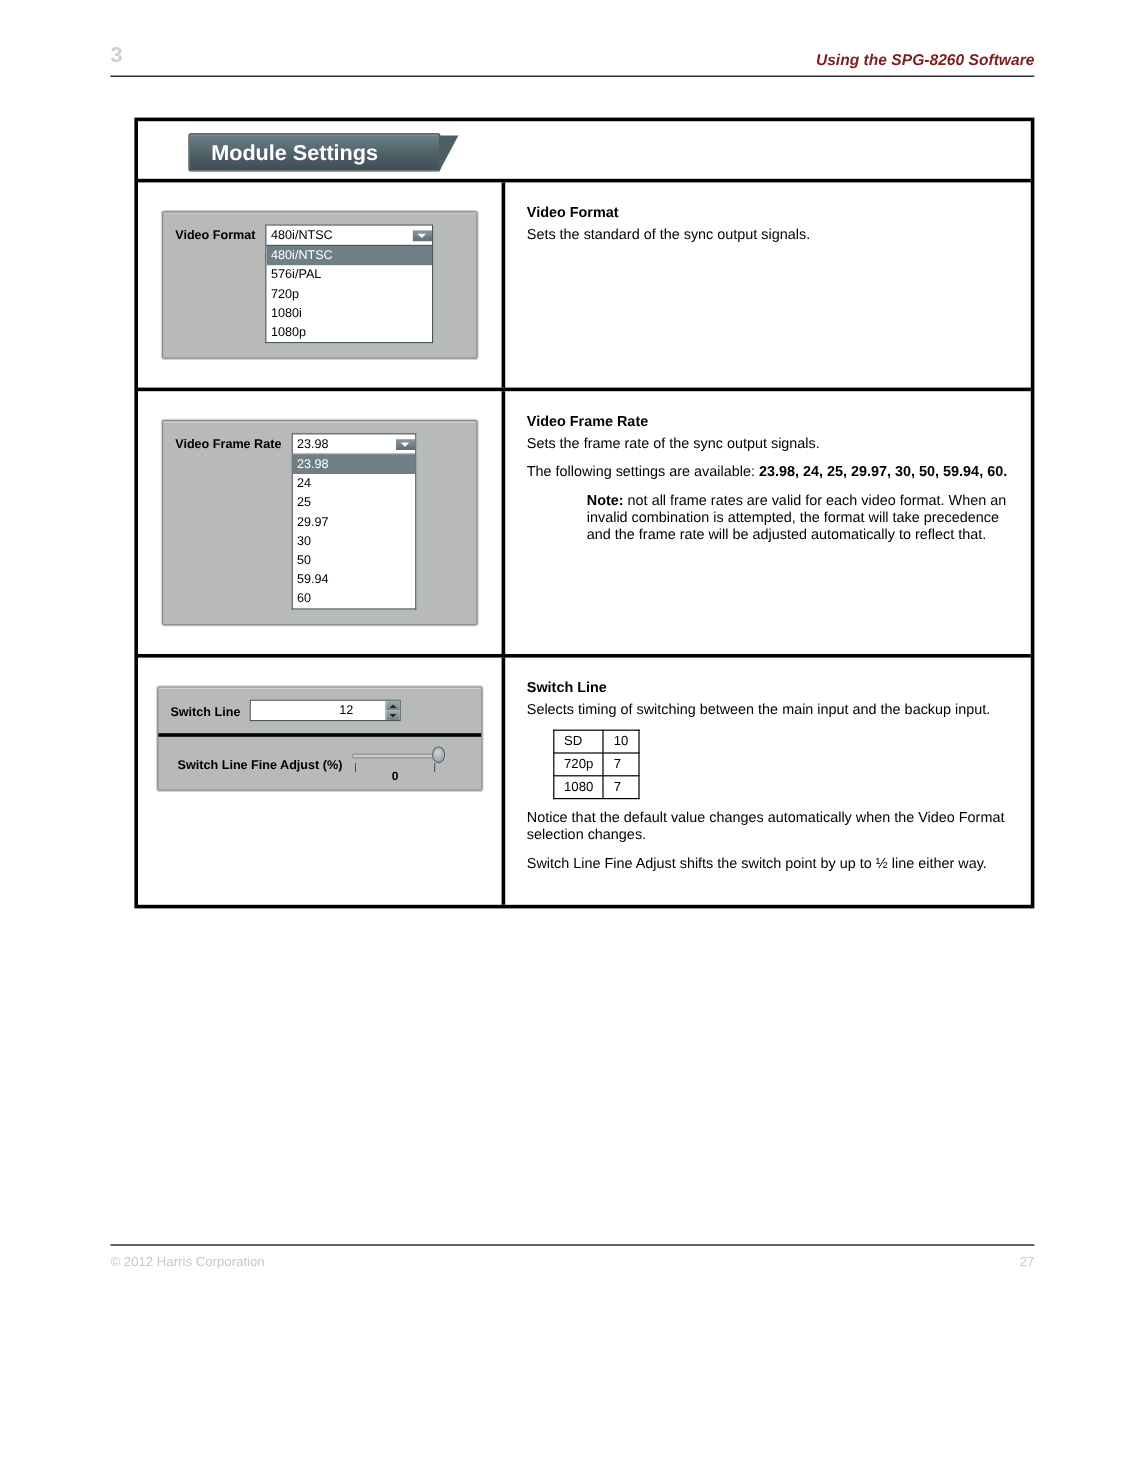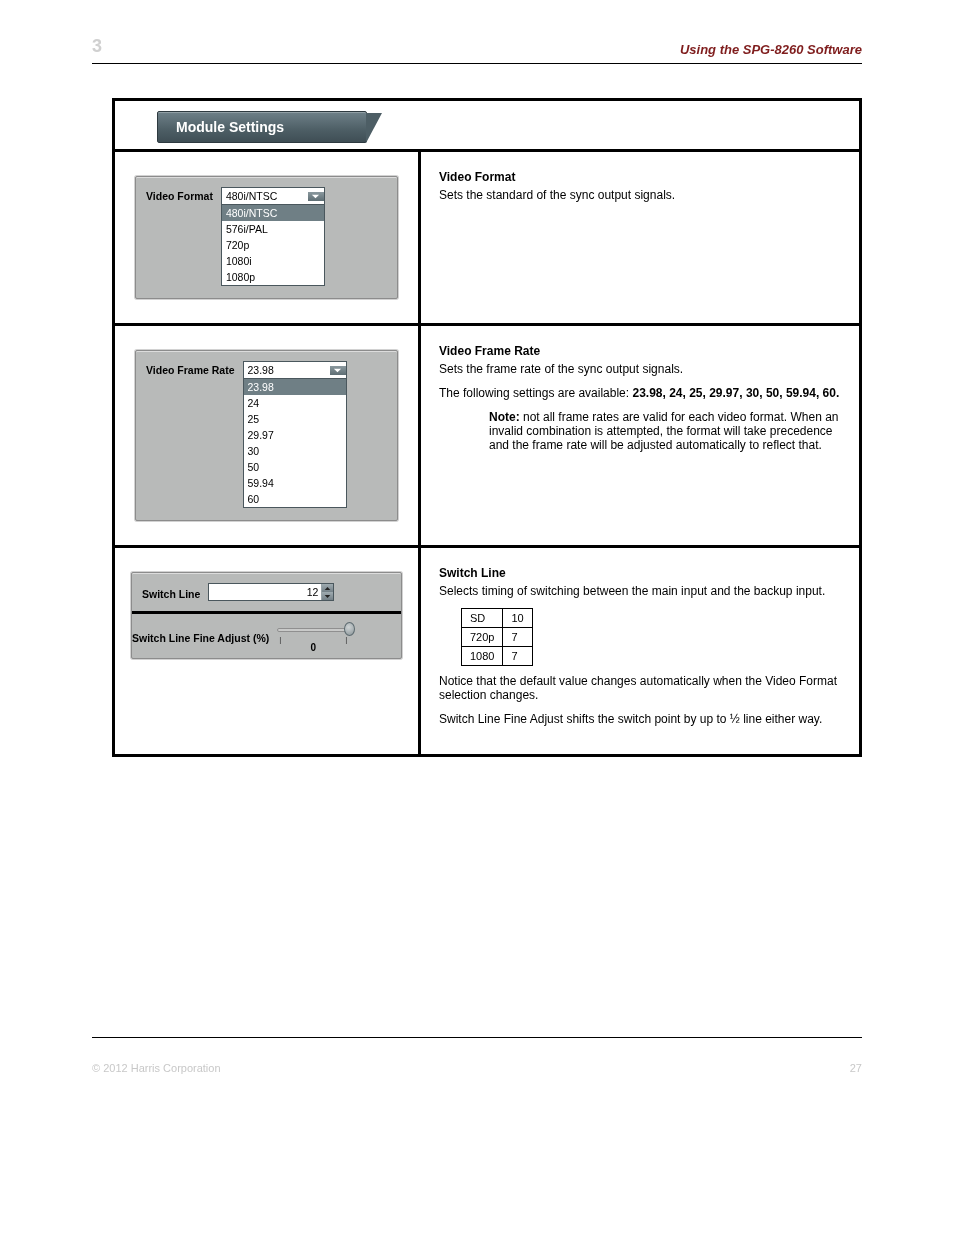--- a/index.html
+++ b/index.html
@@ -54,21 +54,21 @@
     height: 32px;
     background: linear-gradient(#6e8088, #4d5e65 60%, #3f4e55);
     border: 1px solid #2e3a40;
     border-radius: 2px;
     position: relative;
     display: flex;
     align-items: center;
     padding-left: 18px;
     color: #fff;
     font-weight: bold;
-    font-size: 14px;
+    font-size: 18px;
     box-shadow: inset 0 1px 0 rgba(255,255,255,.25);
   }
   .tab-pill::after {
     content: "";
     position: absolute;
     right: -16px; top: 1px;
     width: 0; height: 0;
     border-top: 0 solid transparent;
     border-bottom: 30px solid transparent;
     border-left: 16px solid #4d5e65;
@@ -107,21 +107,21 @@
   }
   .ctrl-label {
     font-weight: bold;
     font-size: 10.5px;
     padding-top: 3px;
     white-space: nowrap;
   }
   .combo {
     display: flex;
     flex-direction: column;
-    width: 104px;
+    width: 140px;
   }
   .combo-box {
     display: flex;
     border: 1px solid #4a575d;
     height: 18px;
     background: #fff;
     font-size: 10.5px;
     align-items: center;
   }
   .combo-box .val {
@@ -158,20 +158,21 @@
     align-items: center;
     gap: 8px;
   }
   .spinner {
     display: flex;
     border: 1px solid #4a575d;
     background: #fff;
     height: 18px;
     width: 126px;
     font-size: 10.5px;
+    gap: 24px;
   }
   .spinner .val {
     flex: 1;
     text-align: right;
     padding: 2px 3px 0 0;
   }
   .spinner .spin-btns {
     width: 12px;
     display: flex;
     flex-direction: column;
@@ -231,21 +232,21 @@
   .panel.bisect {
     padding: 0;
   }
   .bisect .bisect-top {
     padding: 10px;
   }
   .bisect .bisect-div {
     border-top: 3px solid #000;
   }
   .bisect .bisect-bottom {
-    padding: 8px 10px 10px 0;
+    padding: 8px 10px 10px 16px;
   }
 
   
   .desc-title {
     font-weight: bold;
     margin-bottom: 4px;
   }
   .desc p { margin-bottom: 10px; }
   .note { font-weight: bold; }
   .indent { margin-left: 50px; }
@@ -260,21 +261,21 @@
     padding: 3px 8px;
     text-align: left;
     font-weight: normal;
   }
   .mini-table th { font-weight: normal; }
 
   
   .foot {
     margin: 280px 92px 0 92px;
     border-top: 1px solid #000;
-    padding-top: 24px;
+    padding-top: 8px;
     display: flex;
     justify-content: space-between;
     color: #c8c8c8;
     font-size: 11px;
   }
 </style>
 </head>
 <body>
 
 <div class="topbar">

